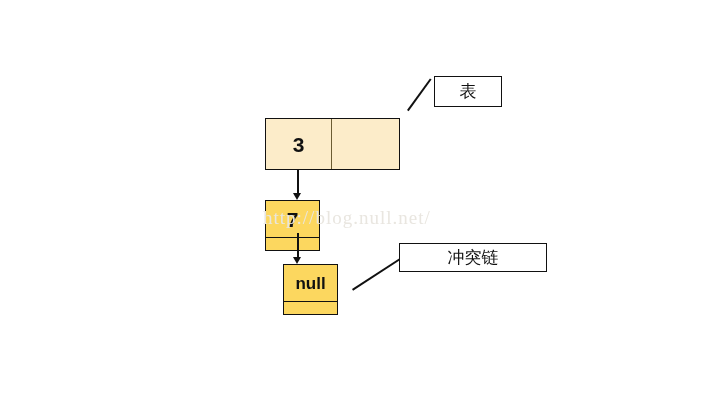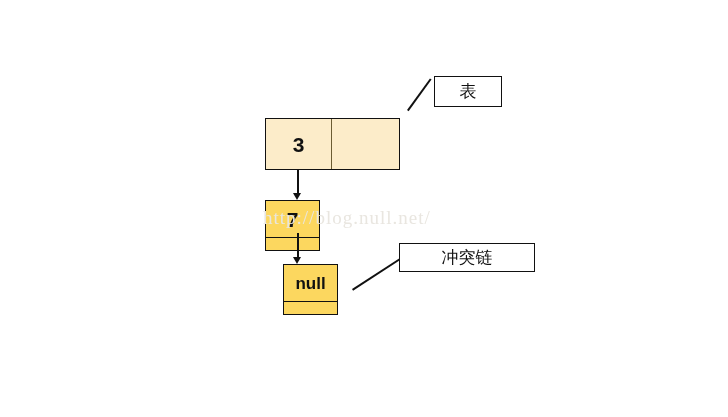--- a/index.html
+++ b/index.html
@@ -115,21 +115,21 @@
   #label-table {
     left: 434px;
     top: 76px;
     width: 68px;
     height: 31px;
     font-size: 17px;
   }
   #label-chain {
     left: 399px;
     top: 243px;
-    width: 136px;
+    width: 148px;
     height: 29px;
     font-size: 17px;
   }
 
   
   .leader {
     position: absolute;
     height: 1.5px;
     background: #111111;
     transform-origin: 0 0;

